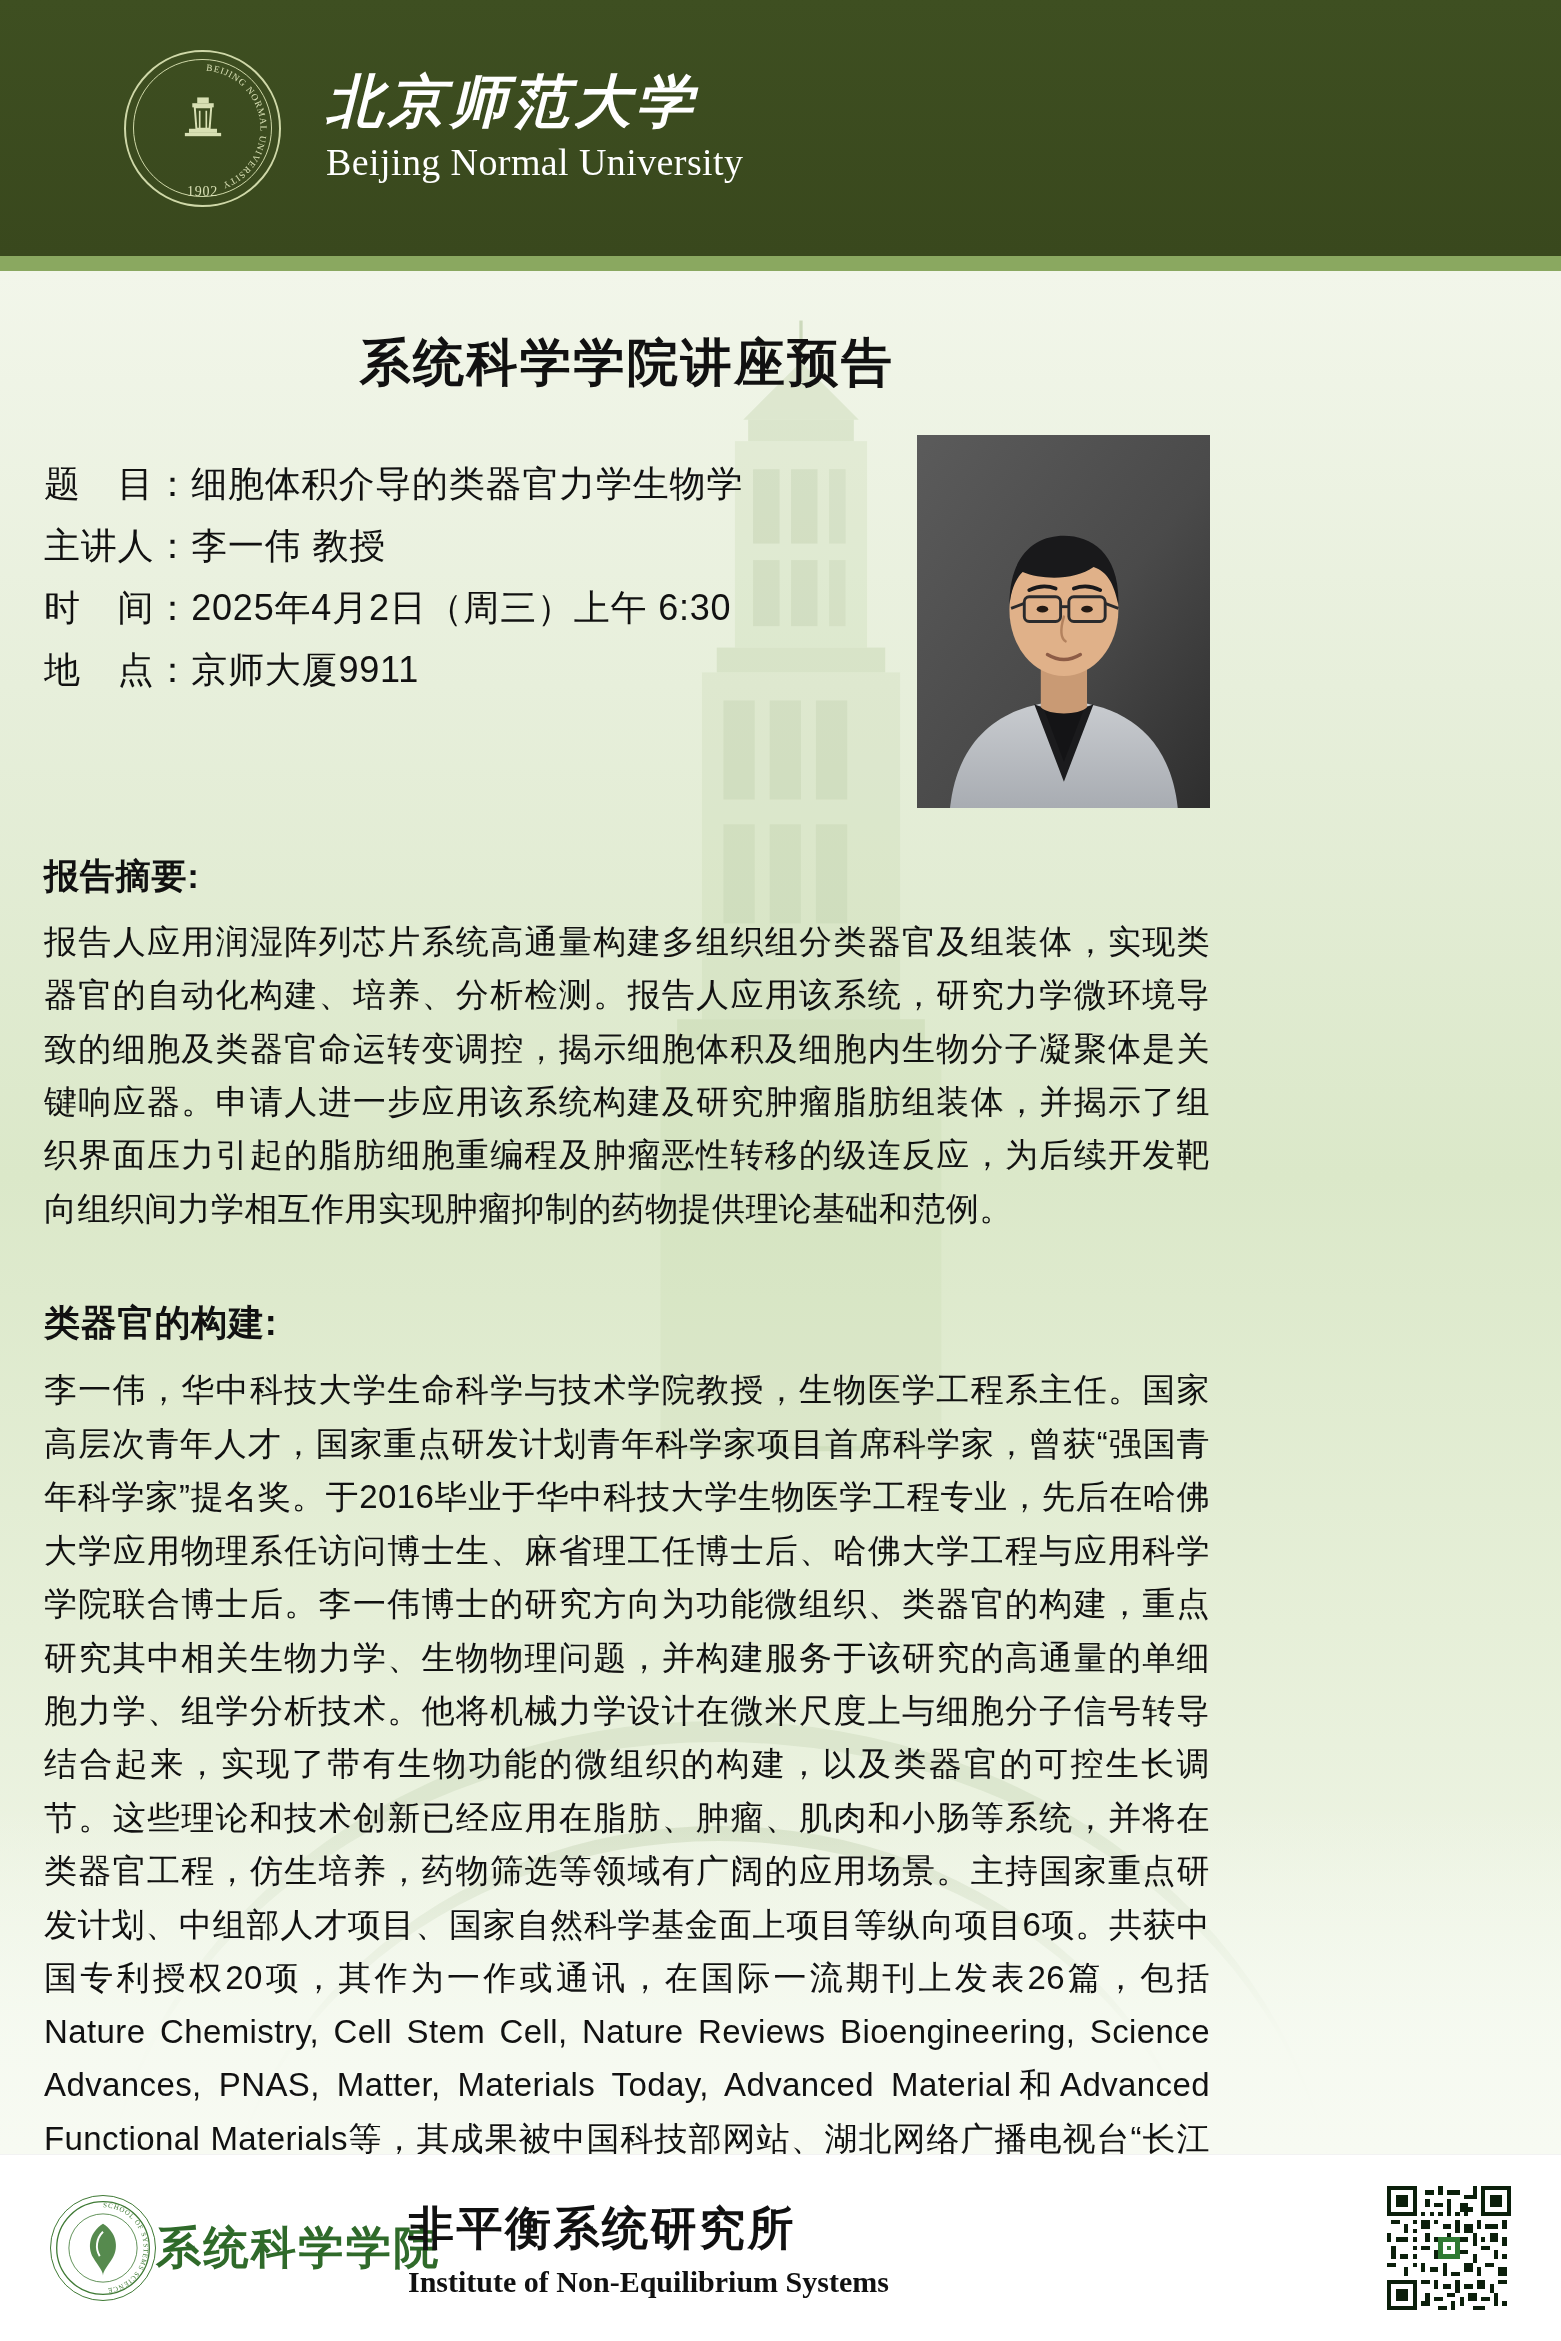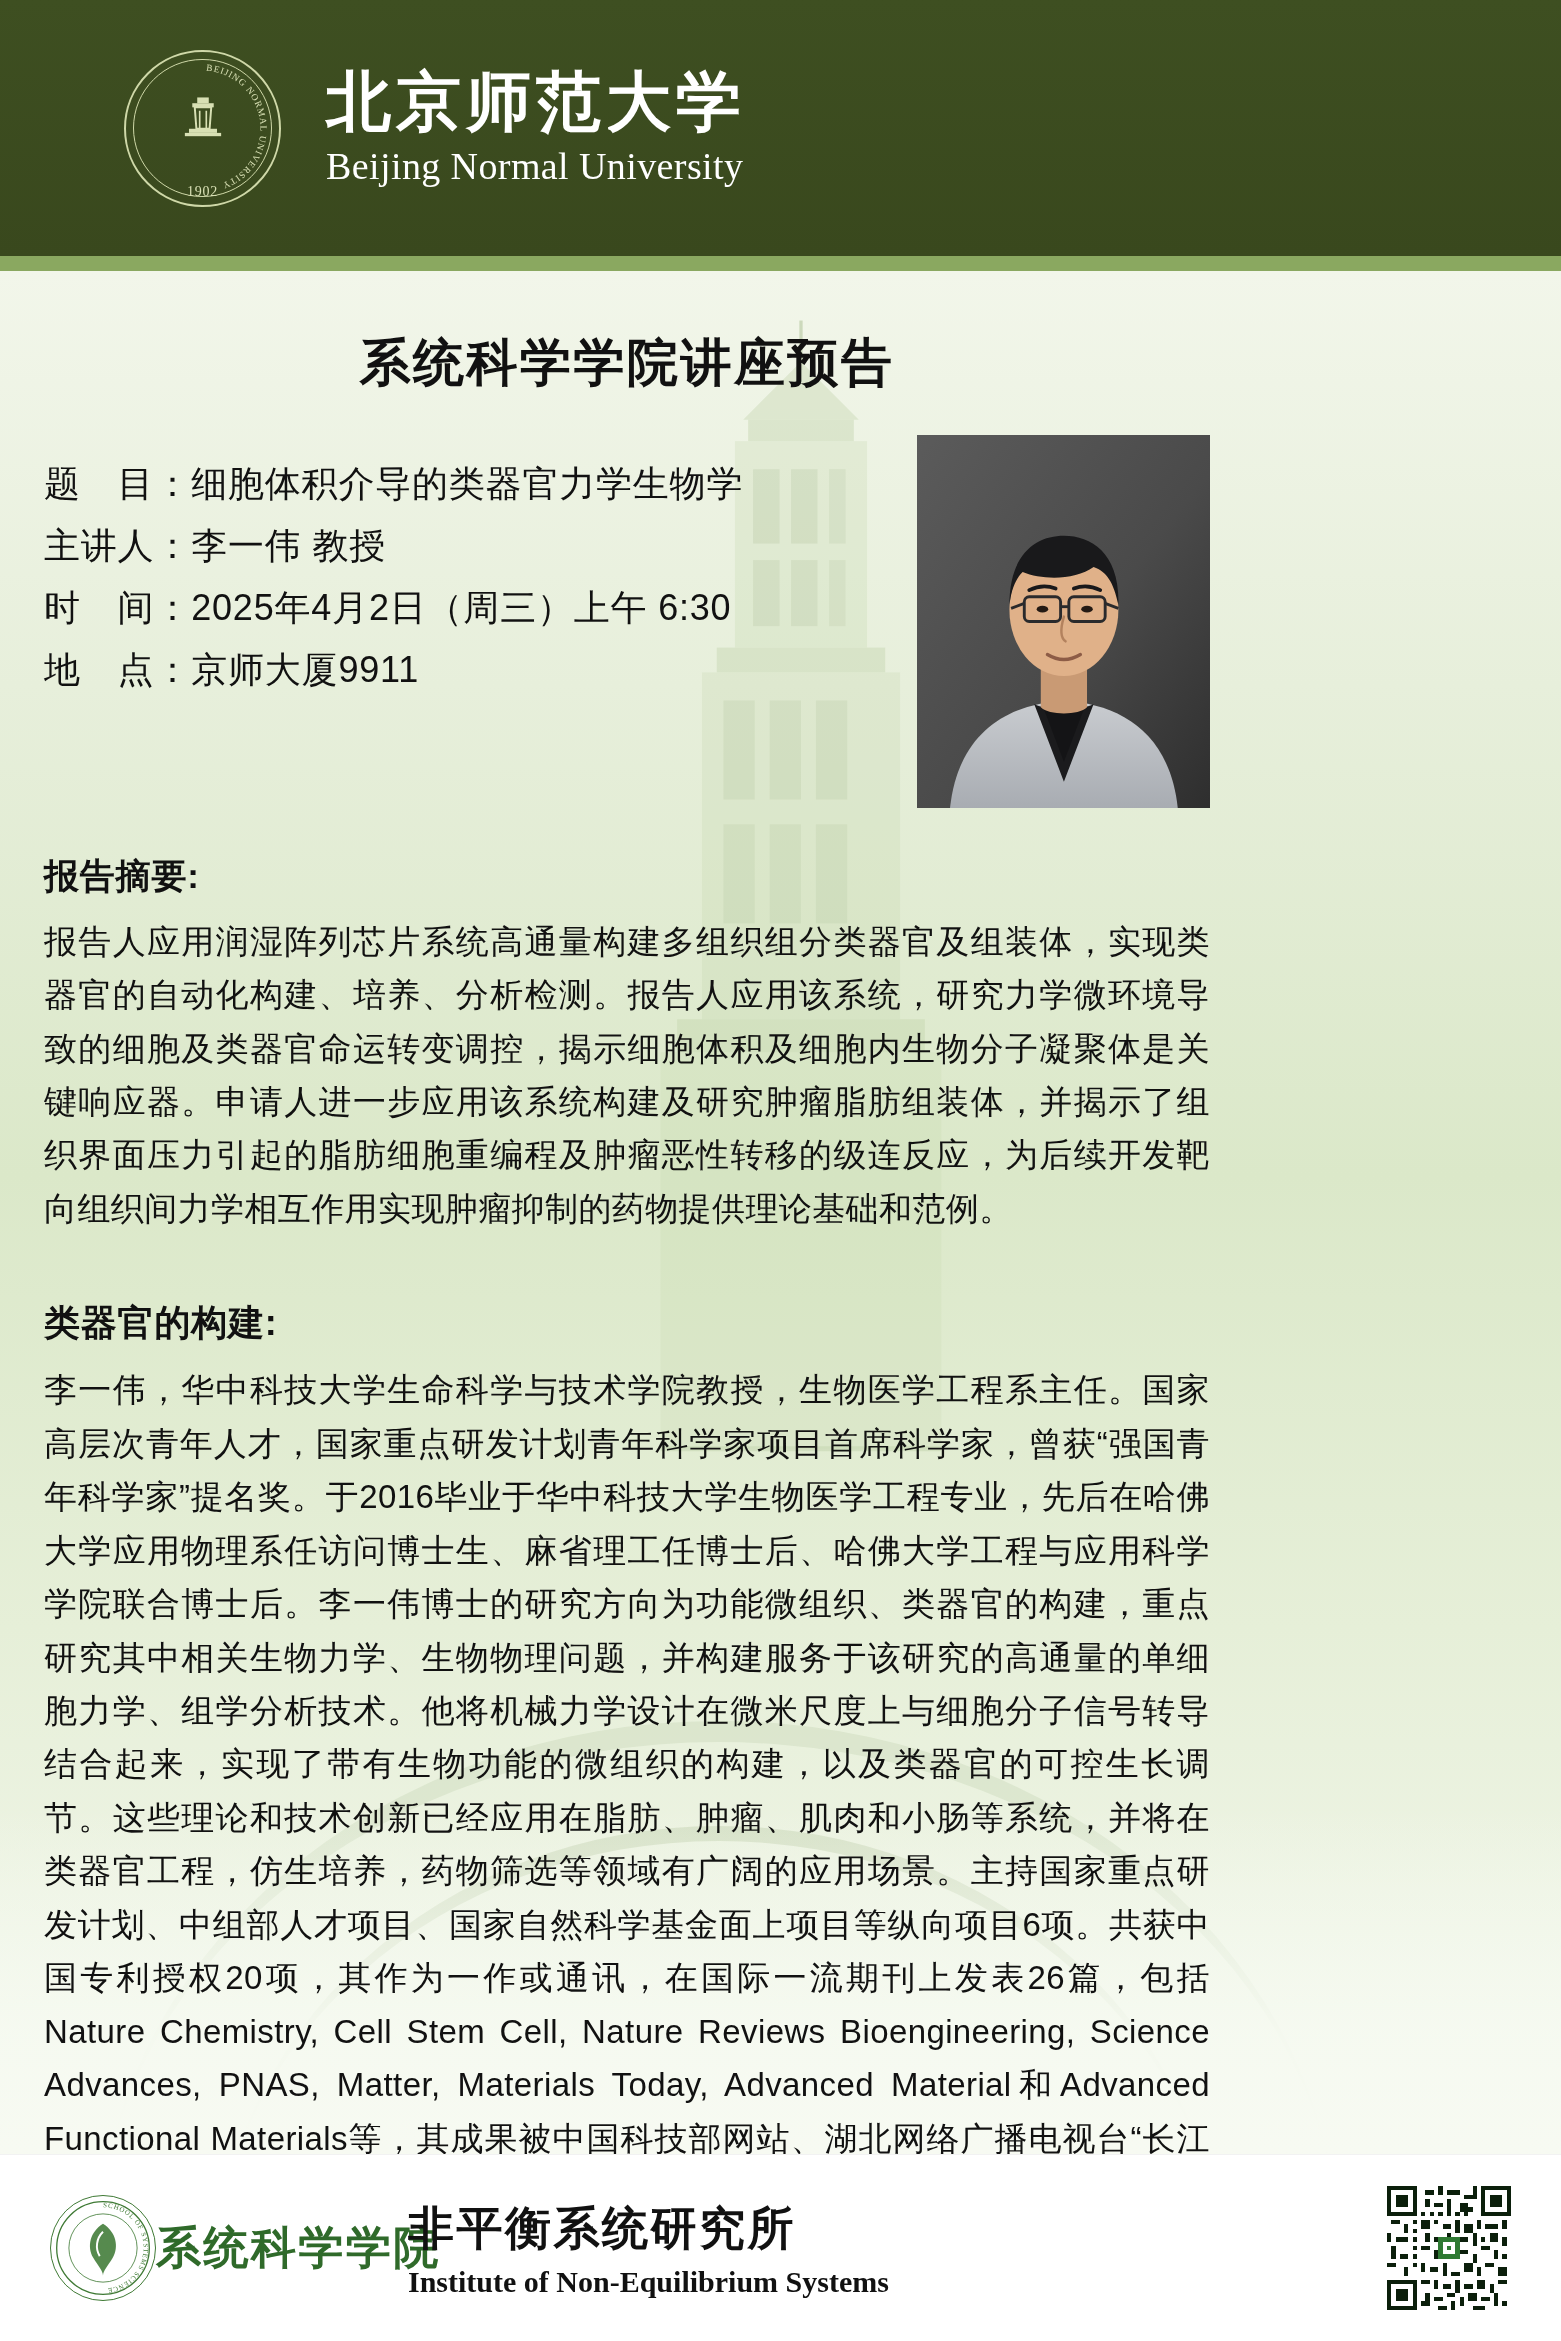--- a/index.html
+++ b/index.html
@@ -88,24 +88,25 @@
     letter-spacing: 0.8px;
     font-family: "Liberation Serif", serif;
   }
 
   .header-titles {
     margin-left: 45px;
     color: #ffffff;
   }
   .cn-title {
     font-family: "Liberation Serif", "DejaVu Serif", serif;
-    font-size: 65px;
+    font-size: 57px;
     letter-spacing: 5px;
     line-height: 1.05;
     font-weight: 700;
+    font-style: italic;
     white-space: nowrap;
   }
   .en-title {
     font-family: "Liberation Serif", "DejaVu Serif", serif;
     font-size: 38px;
     letter-spacing: 0.4px;
     margin-top: 8.3px;
     white-space: nowrap;
   }
 

